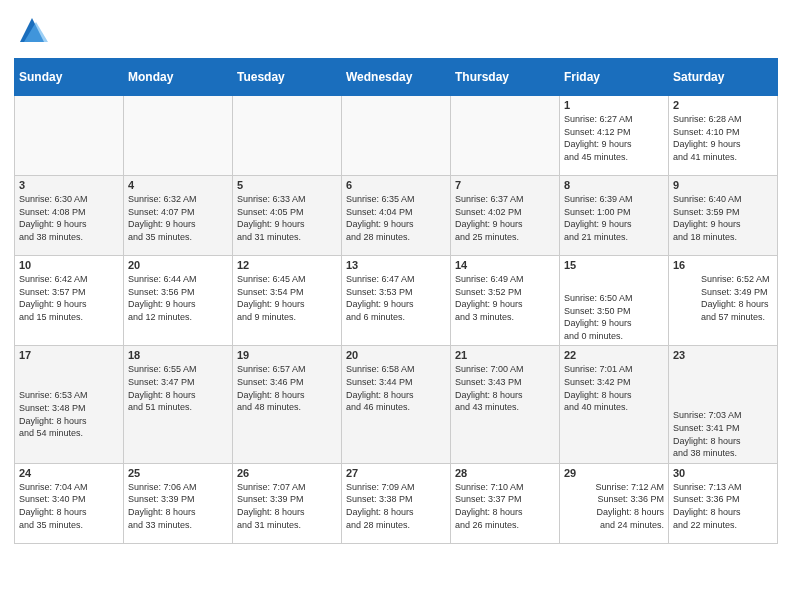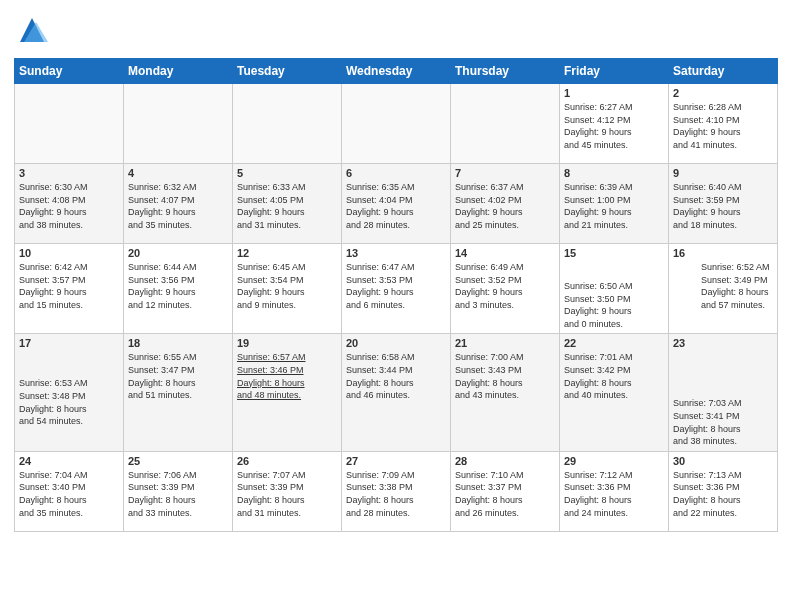--- a/index.html
+++ b/index.html
@@ -60,21 +60,21 @@
     }
     .calendar {
       width: 100%;
       border-collapse: collapse;
     }
     .calendar th {
       background: #1a6ebd;
       color: #fff;
       font-size: 12px;
       font-weight: bold;
-      padding: 5px 4px;
+      padding: 11px 4px;
       text-align: left;
       border: 1px solid #1a6ebd;
     }
     .calendar td {
       border: 1px solid #ccc;
       vertical-align: top;
       padding: 3px 4px;
       width: calc(100% / 7);
       font-size: 9.5px;
       color: #333;
@@ -266,21 +266,21 @@
           </td>
           <td>
             <span class="day-num">18</span>
             <div class="day-detail" style="white-space: pre-line;">Sunrise: 6:55 AM
 Sunset: 3:47 PM
 Daylight: 8 hours
 and 51 minutes.</div>
           </td>
           <td>
             <span class="day-num">19</span>
-            <div class="day-detail" style="white-space: pre-line; text-decoration: underline;">Sunrise: 6:57 AM
+            <div class="day-detail" style="white-space: pre-line;">Sunrise: 6:57 AM
 Sunset: 3:46 PM
 Daylight: 8 hours
 and 48 minutes.</div>
           </td>
           <td>
             <span class="day-num">20</span>
             <div class="day-detail" style="white-space: pre-line;">Sunrise: 6:58 AM
 Sunset: 3:44 PM
 Daylight: 8 hours
 and 46 minutes.</div>
@@ -338,21 +338,21 @@
           </td>
           <td>
             <span class="day-num">28</span>
             <div class="day-detail" style="white-space: pre-line;">Sunrise: 7:10 AM
 Sunset: 3:37 PM
 Daylight: 8 hours
 and 26 minutes.</div>
           </td>
           <td>
             <span class="day-num">29</span>
-            <div class="day-detail" style="white-space: pre-line;">Sunrise: 7:12 AM
+            <div class="day-detail" style="white-space: pre-line; text-align: right;">Sunrise: 7:12 AM
 Sunset: 3:36 PM
 Daylight: 8 hours
 and 24 minutes.</div>
           </td>
           <td>
             <span class="day-num">30</span>
             <div class="day-detail" style="white-space: pre-line;">Sunrise: 7:13 AM
 Sunset: 3:36 PM
 Daylight: 8 hours
 and 22 minutes.</div>

